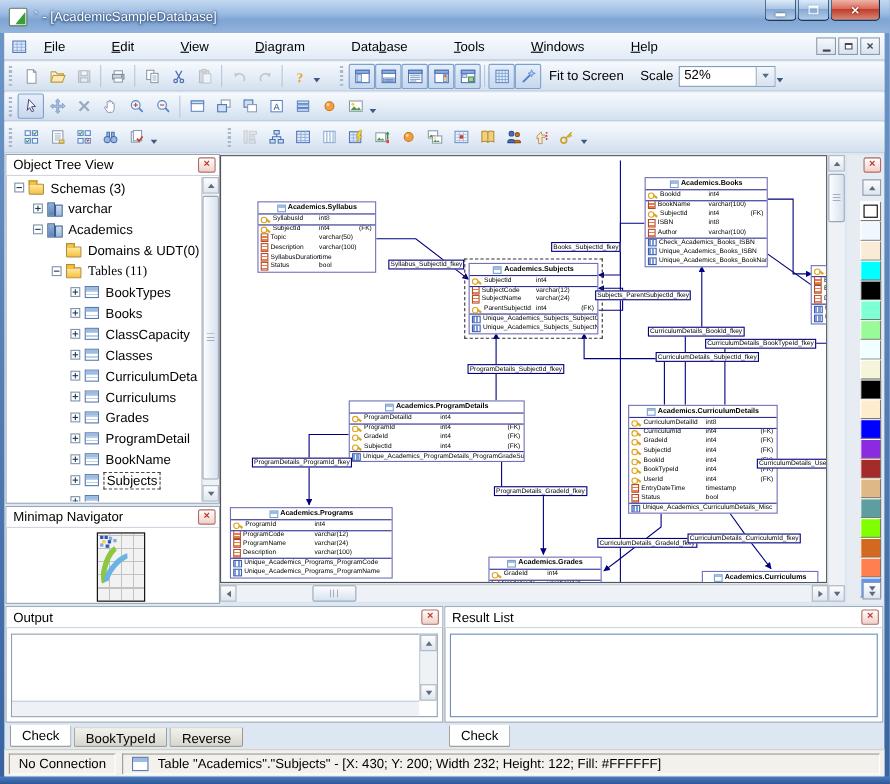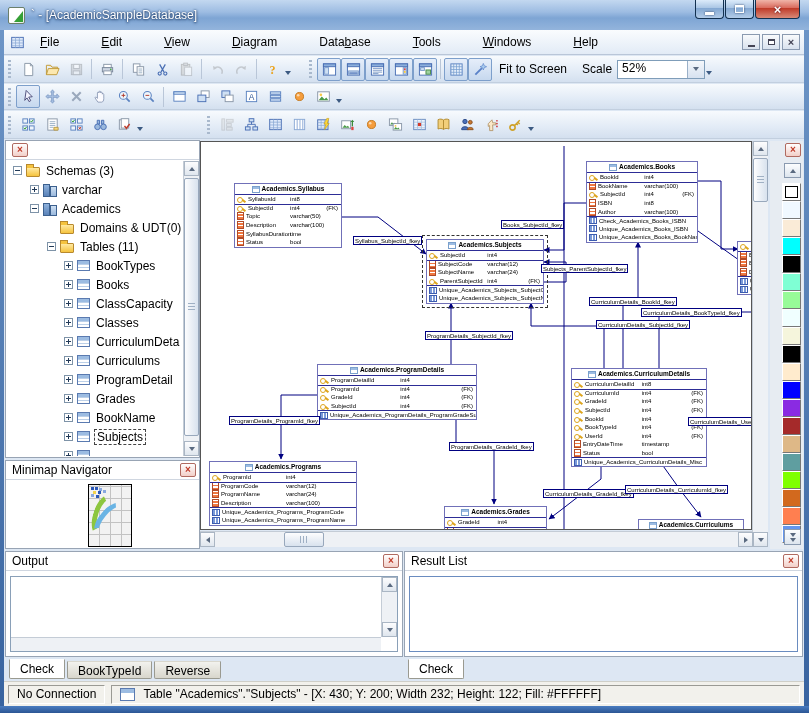--- a/index.html
+++ b/index.html
@@ -648,20 +648,21 @@
                 <path d="M7 9l5.5-5.5M10.5 5.5l2 2M9 7l1.5 1.5" stroke="#cfa22a" stroke-width="1.5"></path>
               </svg>
             </span>
           </div>
           <div class="caret"></div>
         </div>
     </div>
 
     <div id="objtree" class="panel">
       <div class="phead">
+        <span class="ptitle">Object Tree View</span>
         <span class="pclose">×</span>
       </div>
       <div id="treebody">
           <div class="trow" style="padding-left: 6px;">
             <span class="texp "></span>
             <span class="i-folder"></span>
             <span class="tlabel">Schemas (3)</span>
           </div>
           <div class="trow" style="padding-left: 23px;">
             <span class="texp plus"></span>
@@ -671,21 +672,21 @@
           <div class="trow" style="padding-left: 23px;">
             <span class="texp "></span>
             <span class="i-schema"></span>
             <span class="tlabel">Academics</span>
           </div>
           <div class="trow" style="padding-left: 40px;">
             <span class="texp none"></span>
             <span class="i-folder"></span>
             <span class="tlabel">Domains &amp; UDT(0)</span>
           </div>
-          <div class="trow" style="padding-left: 40px;">
+          <div class="trow" style="padding-left: 40px; font-family: Liberation Serif, serif;">
             <span class="texp "></span>
             <span class="i-folder"></span>
             <span class="tlabel">Tables (11)</span>
           </div>
           <div class="trow" style="padding-left: 57px;">
             <span class="texp plus"></span>
             <span class="i-table"></span>
             <span class="tlabel">BookTypes</span>
           </div>
           <div class="trow" style="padding-left: 57px;">
@@ -709,26 +710,26 @@
             <span class="tlabel">CurriculumDeta</span>
           </div>
           <div class="trow" style="padding-left: 57px; text-align: right;">
             <span class="texp plus"></span>
             <span class="i-table"></span>
             <span class="tlabel">Curriculums</span>
           </div>
           <div class="trow" style="padding-left: 57px;">
             <span class="texp plus"></span>
             <span class="i-table"></span>
-            <span class="tlabel">ProgramDetail</span>
+            <span class="tlabel">Grades</span>
           </div>
           <div class="trow" style="padding-left: 57px;">
             <span class="texp plus"></span>
             <span class="i-table"></span>
-            <span class="tlabel">Grades</span>
+            <span class="tlabel">ProgramDetail</span>
           </div>
           <div class="trow" style="padding-left: 57px;">
             <span class="texp plus"></span>
             <span class="i-table"></span>
             <span class="tlabel">BookName</span>
           </div>
           <div class="trow" style="padding-left: 57px;">
             <span class="texp plus"></span>
             <span class="i-table"></span>
             <span class="tlabel sel">Subjects</span>

